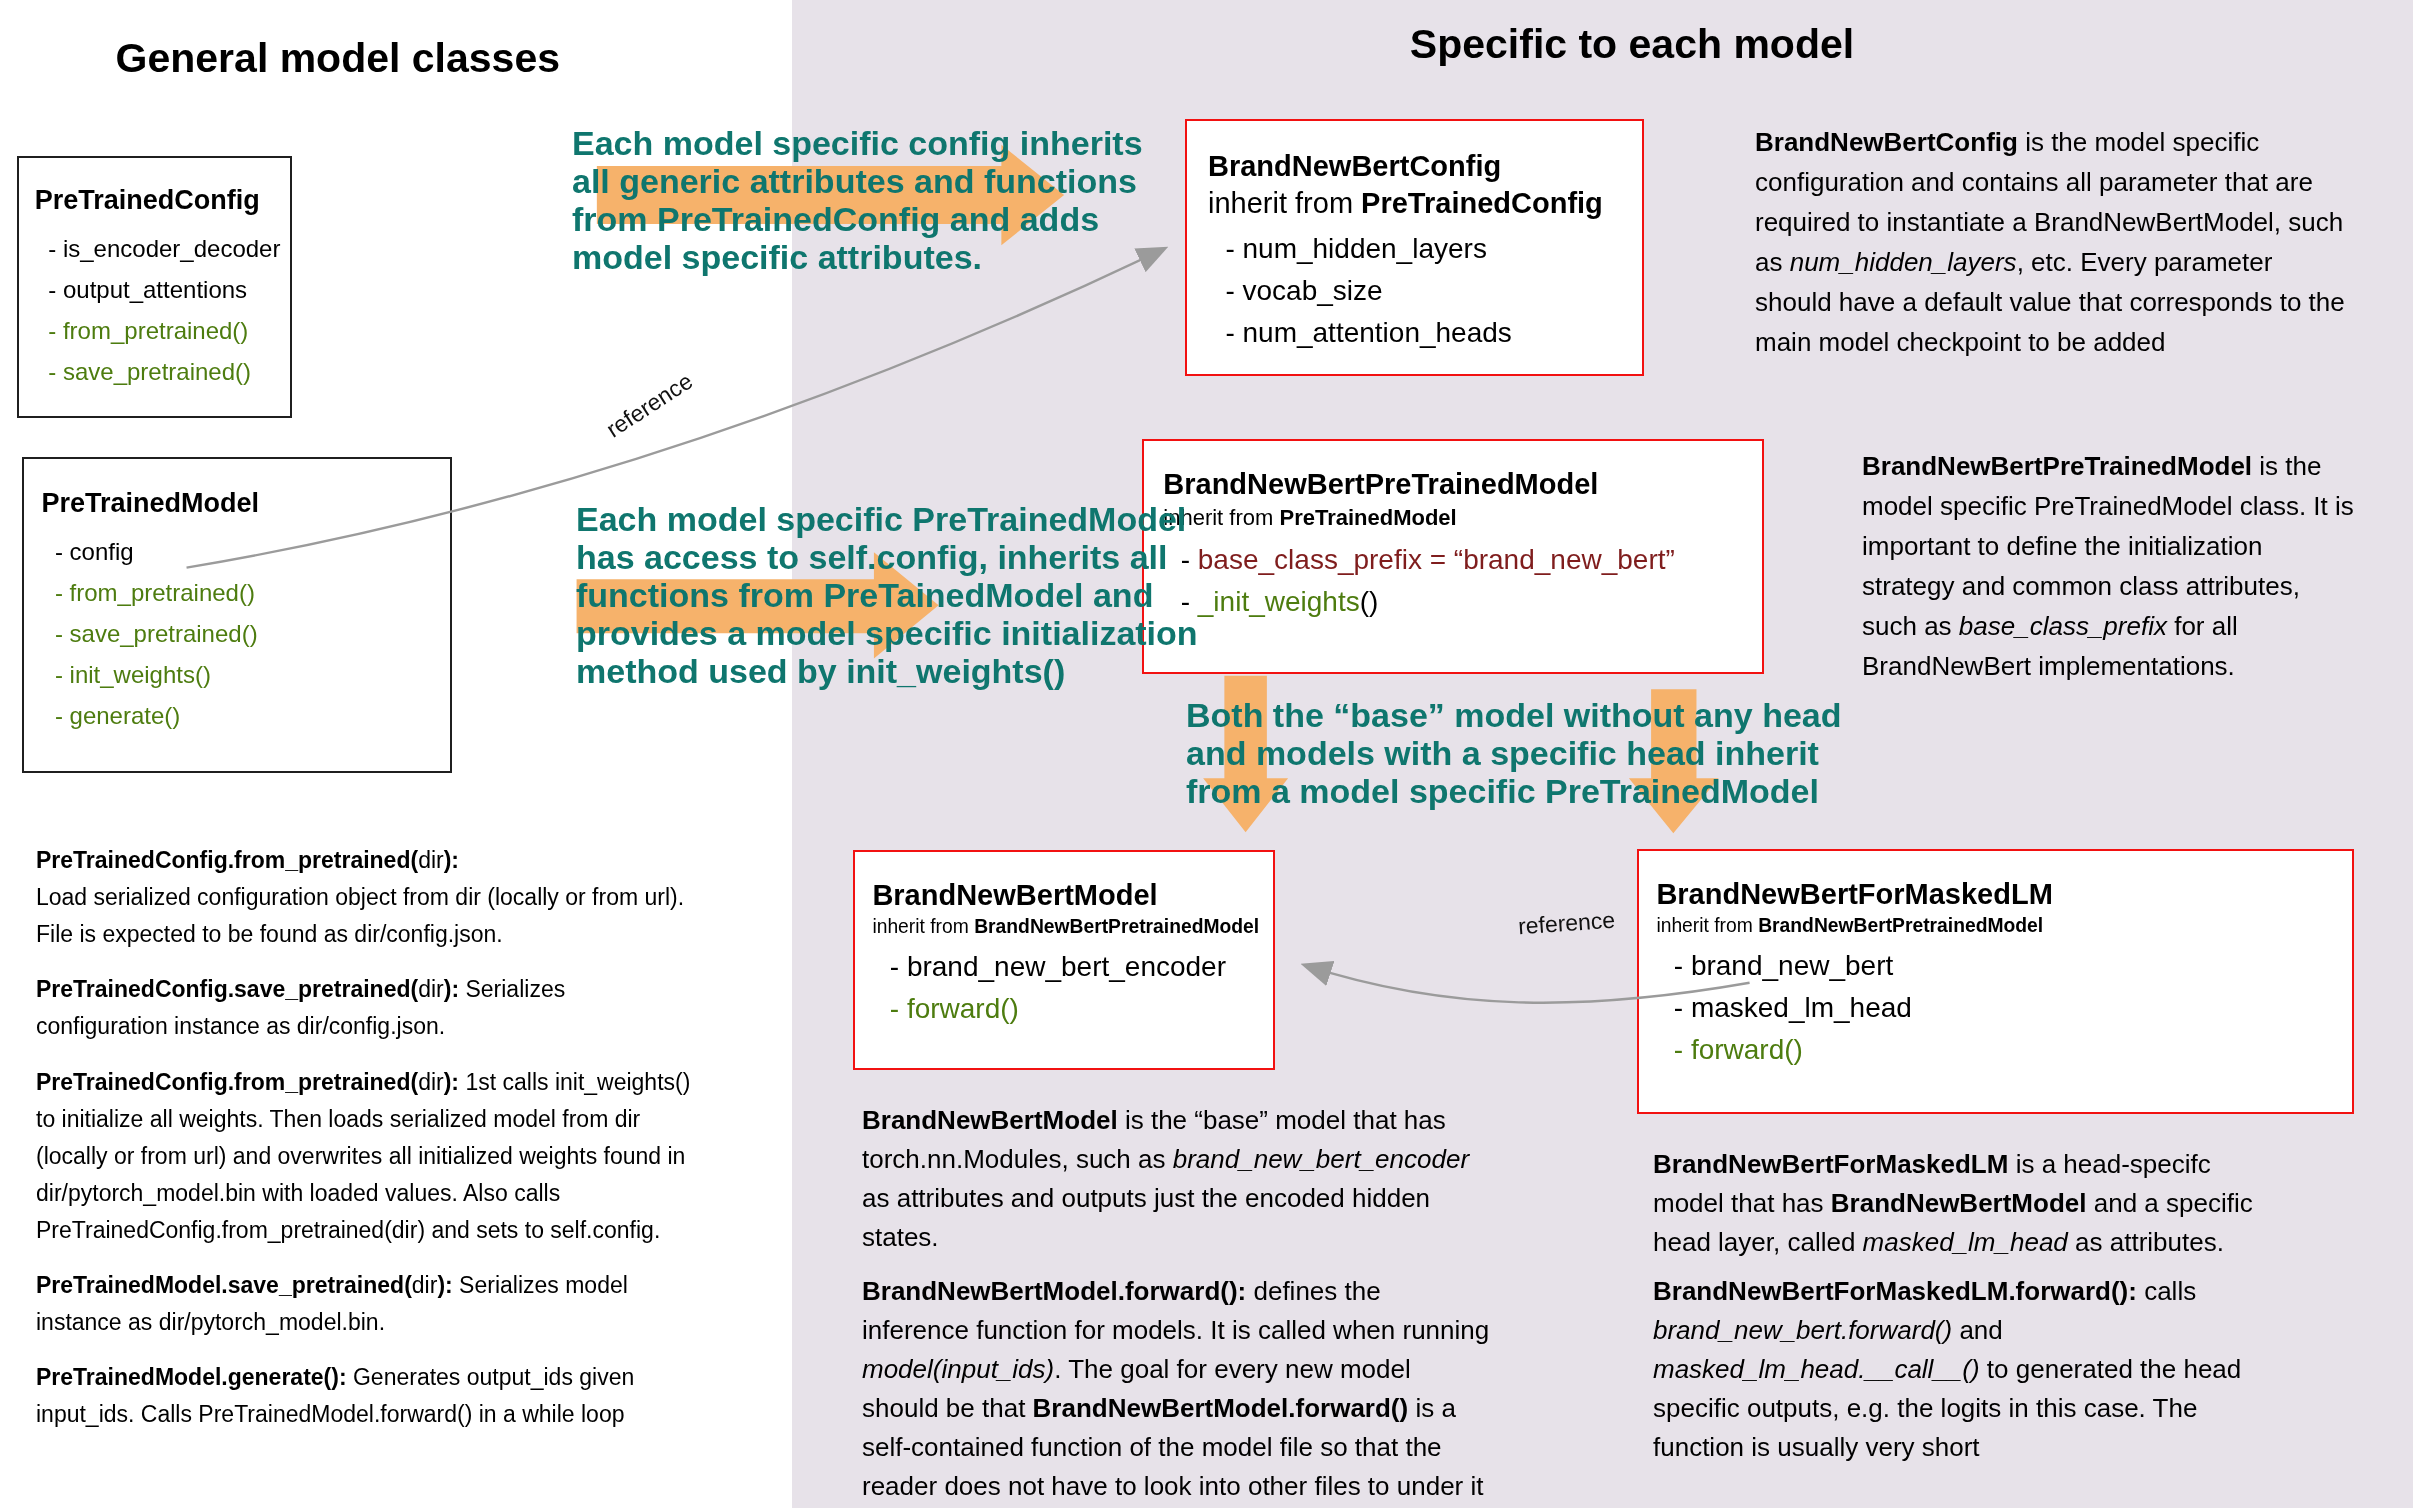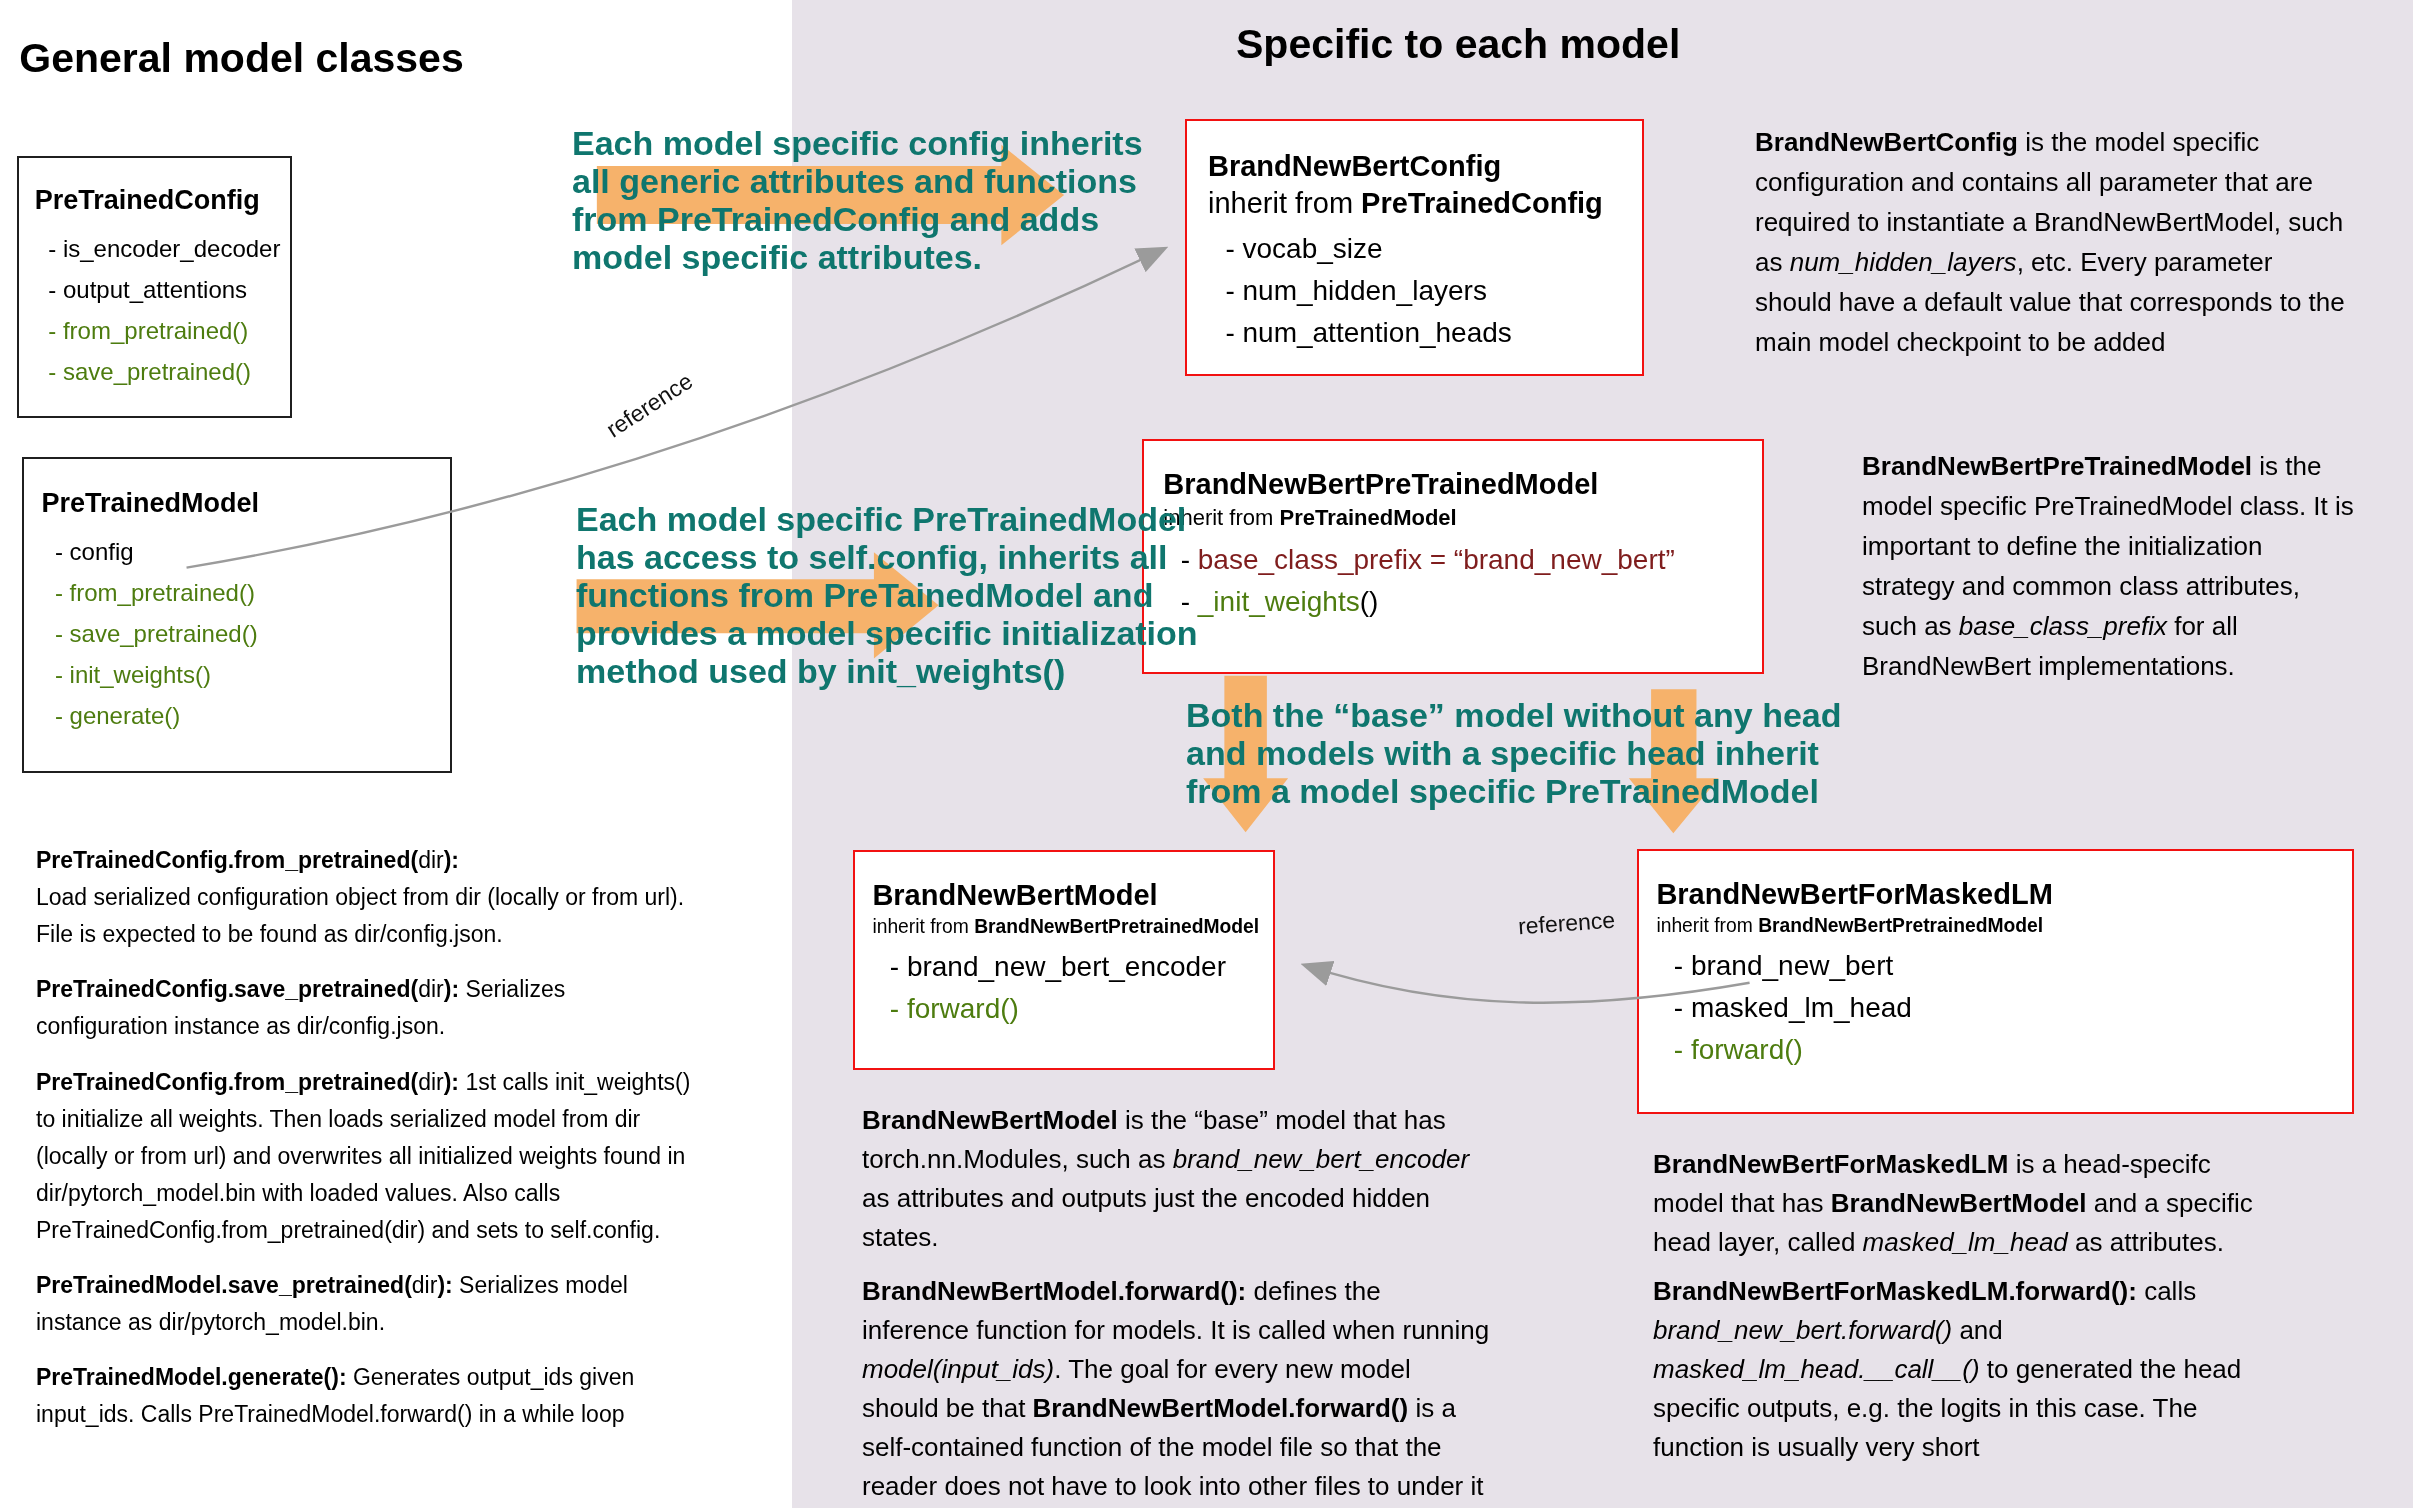--- a/index.html
+++ b/index.html
@@ -5,21 +5,21 @@
   html,body{margin:0;padding:0;background:#fff;}
   .canvas{
     position:relative;width:2414px;height:1508px;overflow:hidden;
     background:#ffffff;font-family:"Liberation Sans",sans-serif;color:#000;
   }
   .bg-right{position:absolute;left:792px;top:0;width:1622px;height:1508px;background:#e7e2e9;z-index:0;}
   .connectors{position:absolute;left:0;top:0;width:2414px;height:1508px;z-index:2;pointer-events:none;}
   .refcurve{fill:none;stroke:#9b9b9b;stroke-width:2.5;}
   .oarrow{fill:#f6b26b;stroke:none;}
 
-  .heading{position:absolute;font-weight:bold;font-size:41px;z-index:3;letter-spacing:0;}
+  .heading{position:absolute;font-weight:bold;font-size:41px;text-align:center;z-index:3;letter-spacing:0;}
   .h-left{left:19.3px;top:35px;width:637px;}
   .h-right{left:1236px;top:21px;width:792px;}
 
   .box{position:absolute;background:#fff;box-sizing:border-box;z-index:1;}
   .black-box{border:2.9px solid #1f1f1f;}
   .red-box{border:2.9px solid #f21111;}
   .box-title{font-weight:bold;}
   .black-box .box-title{font-size:27px;margin-bottom:11.6px;}
   .red-box .box-title{font-size:29px;margin-bottom:3.9px;}
   .box-subtitle{margin-bottom:7.7px;}
@@ -110,22 +110,22 @@
         <div class="rline"><span class="c-g">- generate()</span></div>
       </div>
   </div>
 
   <div class="box red-box b-bnbc">
     <div class="box-title">BrandNewBertConfig</div>
     <div class="box-subtitle">
         <div class="rline"><span>inherit from </span><span class="b">PreTrainedConfig</span></div>
       </div>
     <div class="box-items">
+        <div class="rline"><span>- num_hidden_layers</span></div>
         <div class="rline"><span>- vocab_size</span></div>
-        <div class="rline"><span>- num_hidden_layers</span></div>
         <div class="rline"><span>- num_attention_heads</span></div>
       </div>
   </div>
 
   <div class="box red-box b-bnbp">
     <div class="box-title">BrandNewBertPreTrainedModel</div>
     <div class="box-subtitle">
         <div class="rline"><span>inherit from </span><span class="b">PreTrainedModel</span></div>
       </div>
     <div class="box-items">

